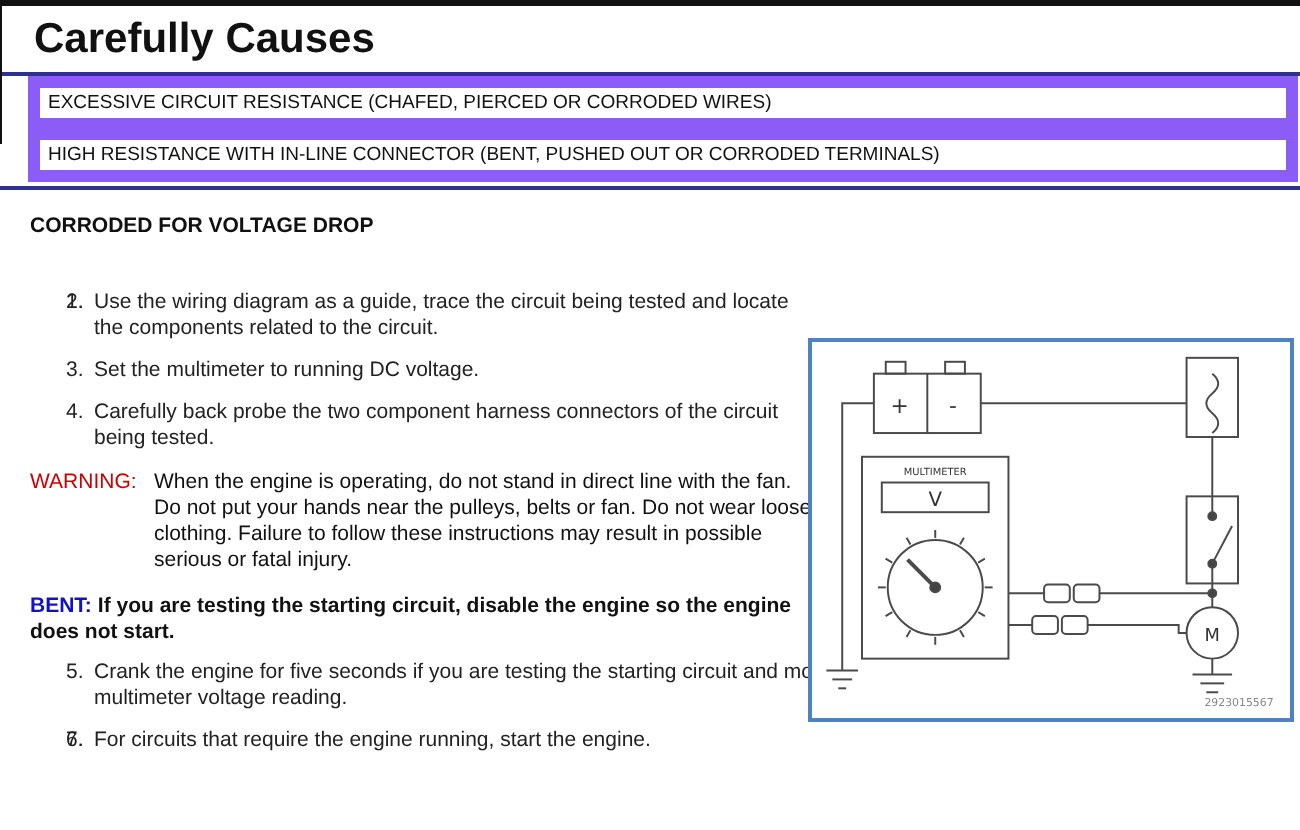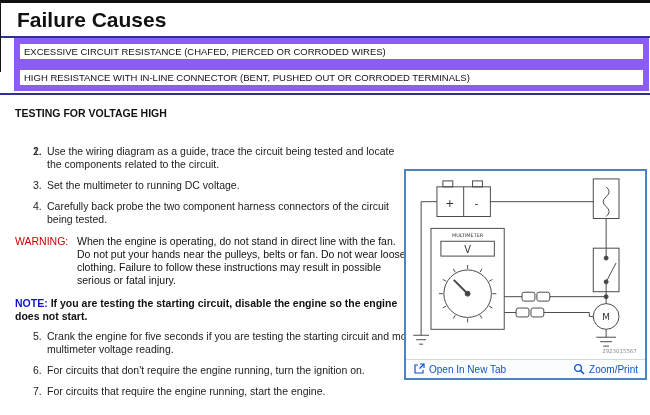--- a/index.html
+++ b/index.html
@@ -45,52 +45,52 @@
     color:var(--link-blue,#1155cc);font-size:10px;cursor:pointer
   }
   .fig-link svg{display:block}
 </style>
 </head>
 <body>
 
 <div class="top-rule"></div>
 <div class="left-edge"></div>
 
-<h1 class="title">Failure Causes</h1>
+<h1 class="title">Carefully Causes</h1>
 <div class="rule"></div>
 
 <div class="causes">
   <div class="cause-row">EXCESSIVE CIRCUIT RESISTANCE (CHAFED, PIERCED OR CORRODED WIRES)</div>
   <div class="cause-row">HIGH RESISTANCE WITH IN-LINE CONNECTOR (BENT, PUSHED OUT OR CORRODED TERMINALS)</div>
 </div>
 <div class="rule rule2"></div>
 
-<div class="section-heading">TESTING FOR VOLTAGE HIGH</div>
+<div class="section-heading">CORRODED FOR VOLTAGE DROP</div>
 
 <div class="content">
   <div class="left-col">
 
     <ol class="steps steps-a">
       <li class="step"><span class="num">1.</span></li>
       <li class="step"><span class="num">2.</span><span class="txt">Use the wiring diagram as a guide, trace the circuit being tested and locate the components related to the circuit.</span></li>
       <li class="step"><span class="num">3.</span><span class="txt">Set the multimeter to running DC voltage.</span></li>
       <li class="step"><span class="num">4.</span><span class="txt">Carefully back probe the two component harness connectors of the circuit being tested.</span></li>
     </ol>
 
     <div class="warning">
       <span class="wlabel">WARNING:</span><span class="wtext">When the engine is operating, do not stand in direct line with the fan. Do not put your hands near the pulleys, belts or fan. Do not wear loose clothing. Failure to follow these instructions may result in possible serious or fatal injury.</span>
     </div>
 
     <div class="note">
-      <span class="nlabel">NOTE:</span><span class="ntext">If you are testing the starting circuit, disable the engine so the engine does not start.</span>
+      <span class="nlabel">BENT:</span><span class="ntext">If you are testing the starting circuit, disable the engine so the engine does not start.</span>
     </div>
 
     <ol class="steps steps-b">
       <li class="step"><span class="num">5.</span><span class="txt">Crank the engine for five seconds if you are testing the starting circuit and monitor the multimeter voltage reading.</span></li>
-      <li class="step"><span class="num">6.</span><span class="txt">For circuits that don't require the engine running, turn the ignition on.</span></li>
+      <li class="step"><span class="num">6.</span></li>
       <li class="step"><span class="num">7.</span><span class="txt">For circuits that require the engine running, start the engine.</span></li>
     </ol>
 
   </div>
 
   <div class="figure-panel">
     <div class="figure-image">
       <svg class="circuit" viewBox="0 0 239 190" xmlns="http://www.w3.org/2000/svg">
         <g fill="none" stroke="#4a4a4a" stroke-width="1">
 
@@ -169,31 +169,14 @@
           <g>
             <rect x="116" y="122.5" width="13" height="9" rx="2"></rect>
             <rect x="131" y="122.5" width="13" height="9" rx="2"></rect>
             <rect x="110" y="138.5" width="13" height="9" rx="2"></rect>
             <rect x="125" y="138.5" width="13" height="9" rx="2"></rect>
           </g>
           <text class="refnum" x="232" y="184" font-size="5.5" text-anchor="end">2923015567</text>
         </g>
       </svg>
     </div>
-    <div class="figure-footer">
-      <a class="fig-link" href="#">
-        <svg width="12" height="12" viewBox="0 0 12 12">
-          <path d="M5 2H2v8h8V7" fill="none" stroke="currentColor" stroke-width="1.2"></path>
-          <path d="M7 1h4v4" fill="none" stroke="currentColor" stroke-width="1.2"></path>
-          <path d="M11 1L6.5 5.5" fill="none" stroke="currentColor" stroke-width="1.2"></path>
-        </svg>
-        <span>Open In New Tab</span>
-      </a>
-      <a class="fig-link" href="#">
-        <svg width="12" height="12" viewBox="0 0 12 12">
-          <circle cx="5" cy="5" r="3.4" fill="none" stroke="currentColor" stroke-width="1.3"></circle>
-          <line x1="7.6" y1="7.6" x2="11" y2="11" stroke="currentColor" stroke-width="1.5"></line>
-        </svg>
-        <span>Zoom/Print</span>
-      </a>
-    </div>
   </div>
 </div>
 
 </body></html>

